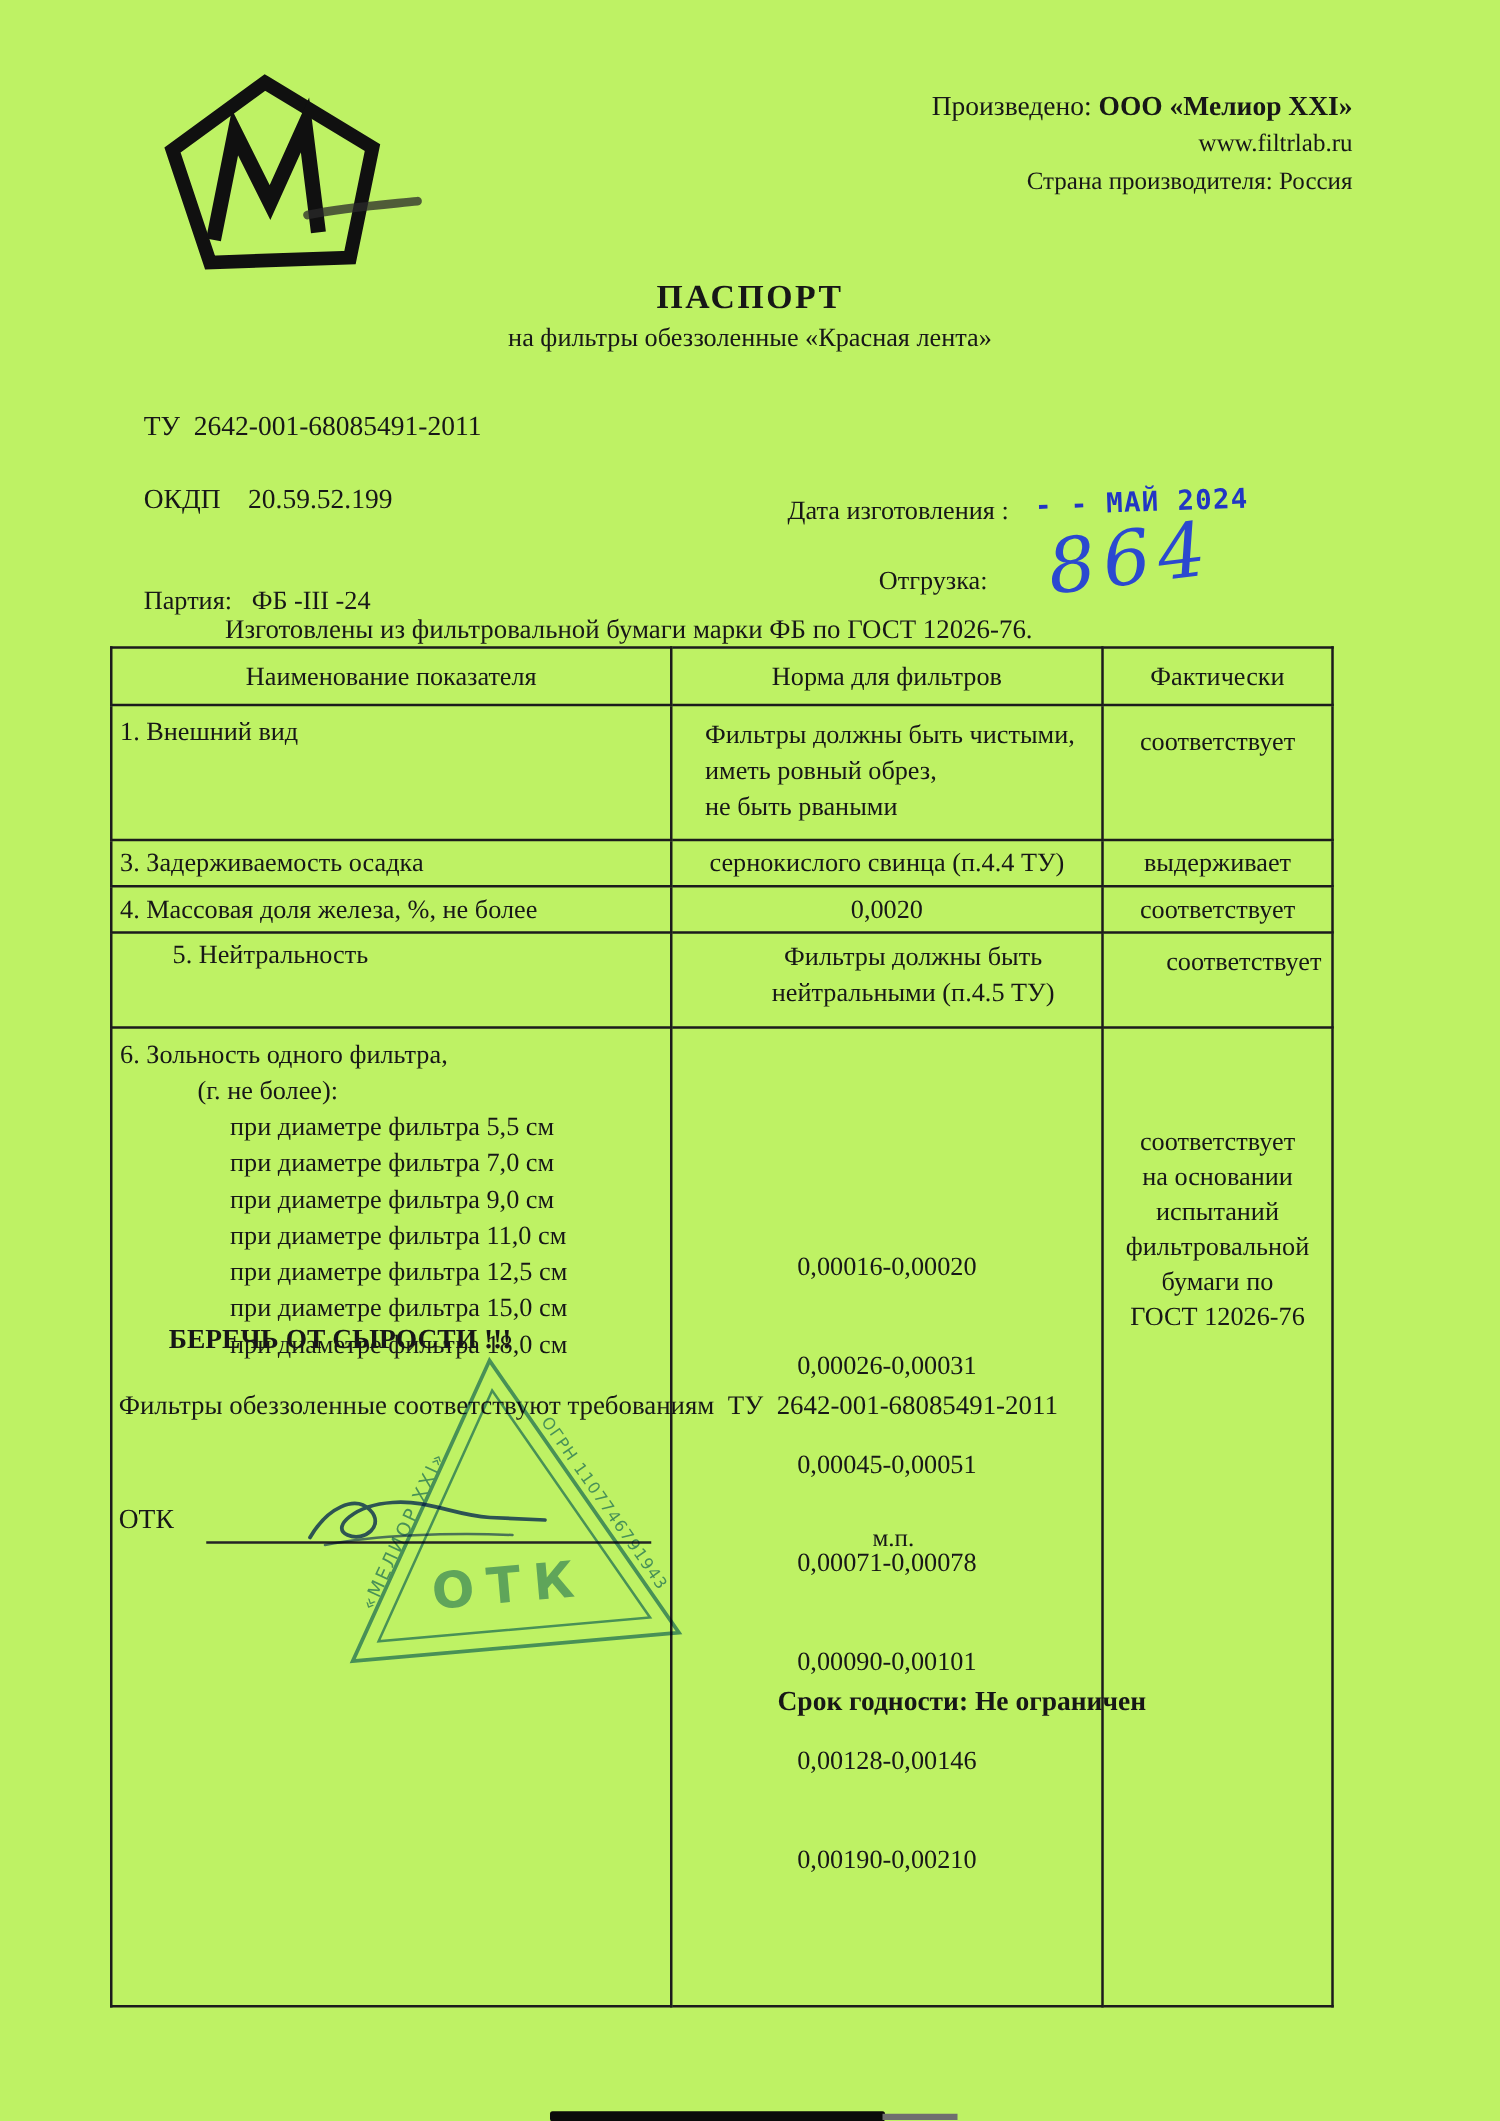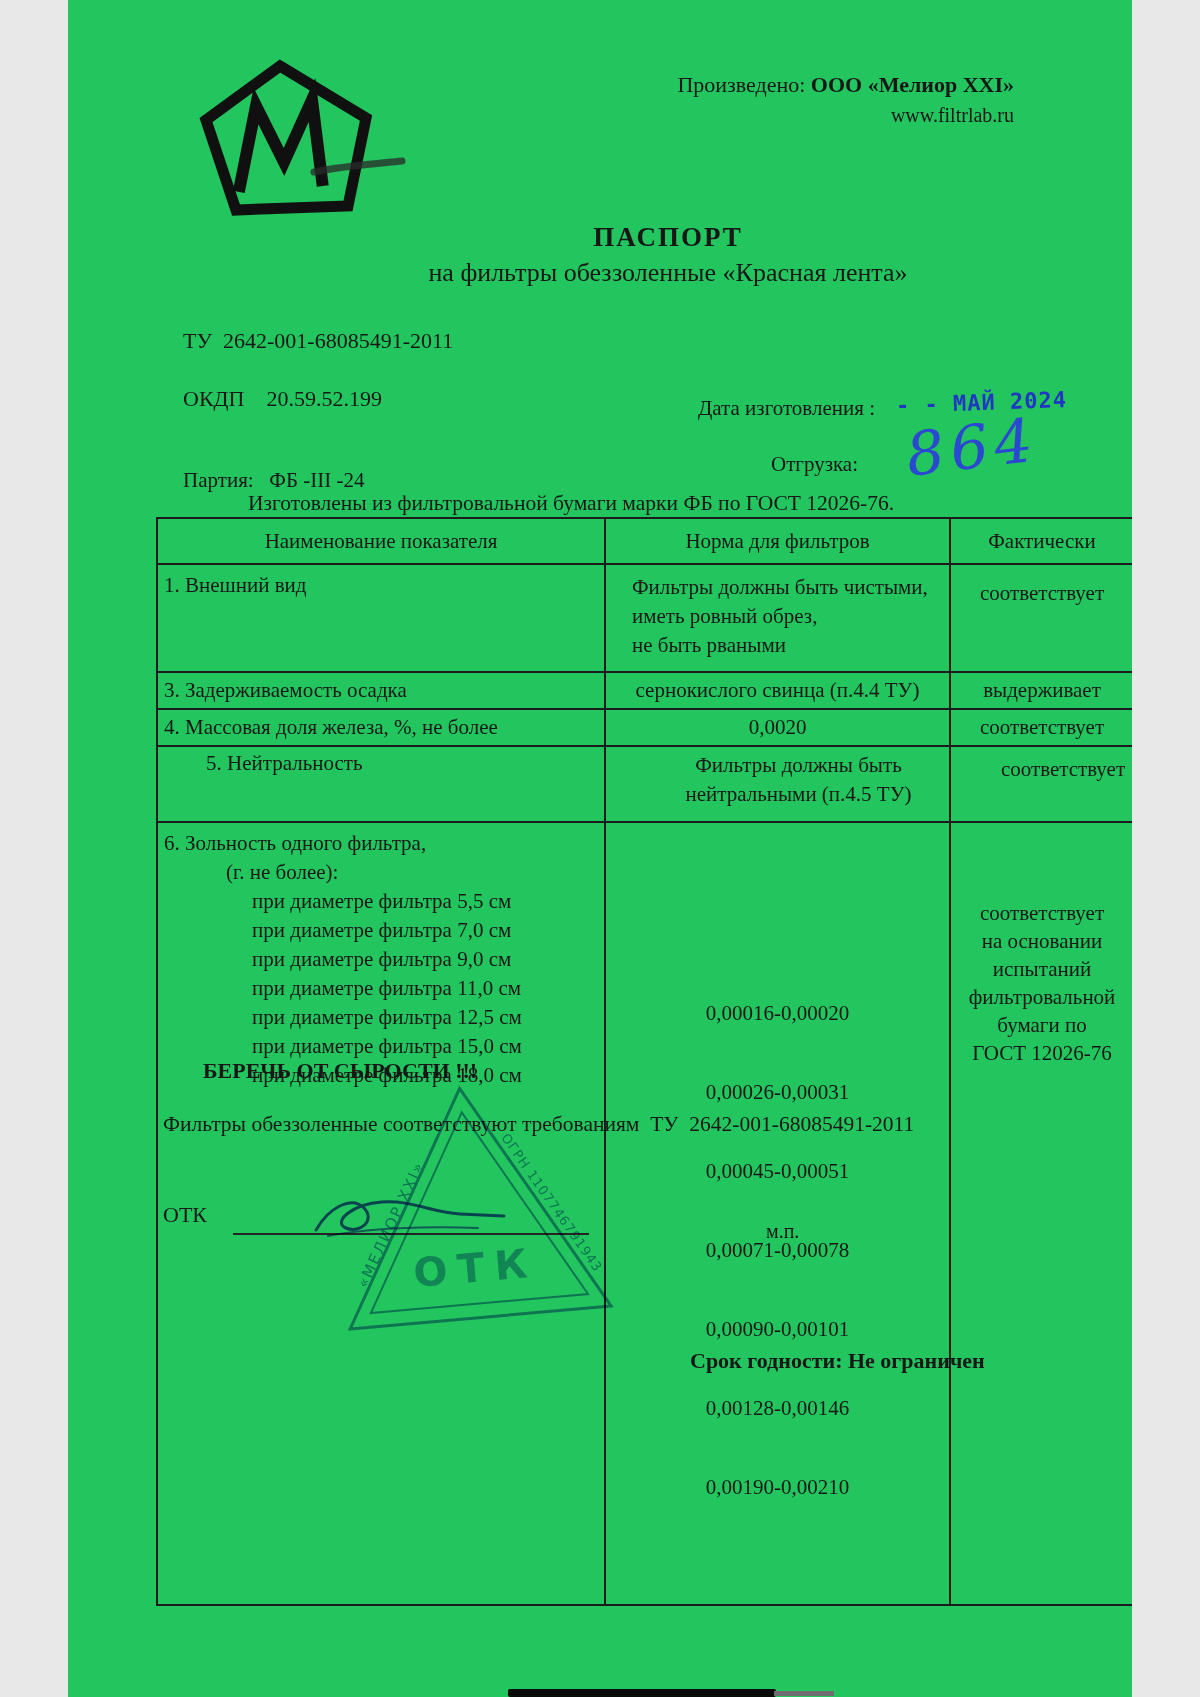--- a/index.html
+++ b/index.html
@@ -1,35 +1,35 @@
 <!DOCTYPE html>
 <html><head>
 <meta charset="utf-8">
 <style>
   html,body{margin:0;padding:0;background:#e8e8e8;}
   .page{
-    position:relative;width:1064px;height:1697px;margin:0 auto;
-    background:#22c55e;color:#171717;overflow:hidden;
+    position:relative;width:1200px;height:1697px;margin:0 auto;
+    background:#bef264;color:#171717;overflow:hidden;
     font-family:"Liberation Serif", serif;font-size:21px;
   }
   .abs{position:absolute;}
   .prewrap{white-space:pre-wrap;}
 
   
   .producer-block{top:70px;right:118px;text-align:right;line-height:30px;}
   .producer-line1{font-size:22px;}
   .producer-name{font-weight:bold;}
   .producer-site{font-size:20px;}
   .producer-country{font-size:20px;}
 
   .logo-wrap{left:126px;top:58px;width:215px;height:165px;}
 
   
   .doc-title{top:222px;left:0;width:1200px;text-align:center;font-size:27px;font-weight:bold;letter-spacing:2px;}
-  .doc-subtitle{top:258px;left:0;width:1200px;text-align:center;font-size:26px;}
+  .doc-subtitle{top:258px;left:0;width:1200px;text-align:center;font-size:21px;}
 
   
   .tu-line{left:115px;top:328px;font-size:22px;}
   .okdp-line{left:115px;top:386px;font-size:22px;}
   .batch-line{left:115px;top:443px;font-size:21px;margin-top:25px;}
   .date-label{left:630px;top:396px;font-size:21px;}
   .date-stamp{
     left:828px;top:390px;font-size:22px;font-weight:bold;color:#2236c4;
     font-family:"DejaVu Sans Mono", monospace;letter-spacing:1px;
     transform:rotate(-2deg);white-space:pre;
@@ -92,20 +92,21 @@
     <svg width="215" height="165" viewBox="0 0 215 165">
       <polygon points="86,8 172,60 154,148 42,152 12,62" fill="none" stroke="#101010" stroke-width="11" stroke-linejoin="miter"></polygon>
       <path d="M 46,128 L 62,48 L 90,104 L 118,42 L 128,122" fill="none" stroke="#101010" stroke-width="12" stroke-linecap="square"></path>
       <path d="M 120,114 C 150,108 178,106 208,103" fill="none" stroke="#2a2a2a" stroke-width="7" stroke-linecap="round" opacity="0.75"></path>
     </svg>
   </div>
 
   <div class="abs producer-block">
     <div class="producer-line1"><span>Произведено: </span><span class="producer-name">ООО «Мелиор XXI»</span></div>
     <div class="producer-site">www.filtrlab.ru</div>
+    <div class="producer-country">Страна производителя: Россия</div>
   </div>
 
   <div class="abs doc-title">ПАСПОРТ</div>
   <div class="abs doc-subtitle">на фильтры обеззоленные «Красная лента»</div>
 
   <div class="abs tu-line prewrap">ТУ  2642-001-68085491-2011</div>
   <div class="abs okdp-line prewrap">ОКДП    20.59.52.199</div>
   <div class="abs batch-line prewrap">Партия:   ФБ -III -24</div>
   <div class="abs date-label">Дата изготовления :</div>
   <div class="abs date-stamp">- - МАЙ 2024</div>

